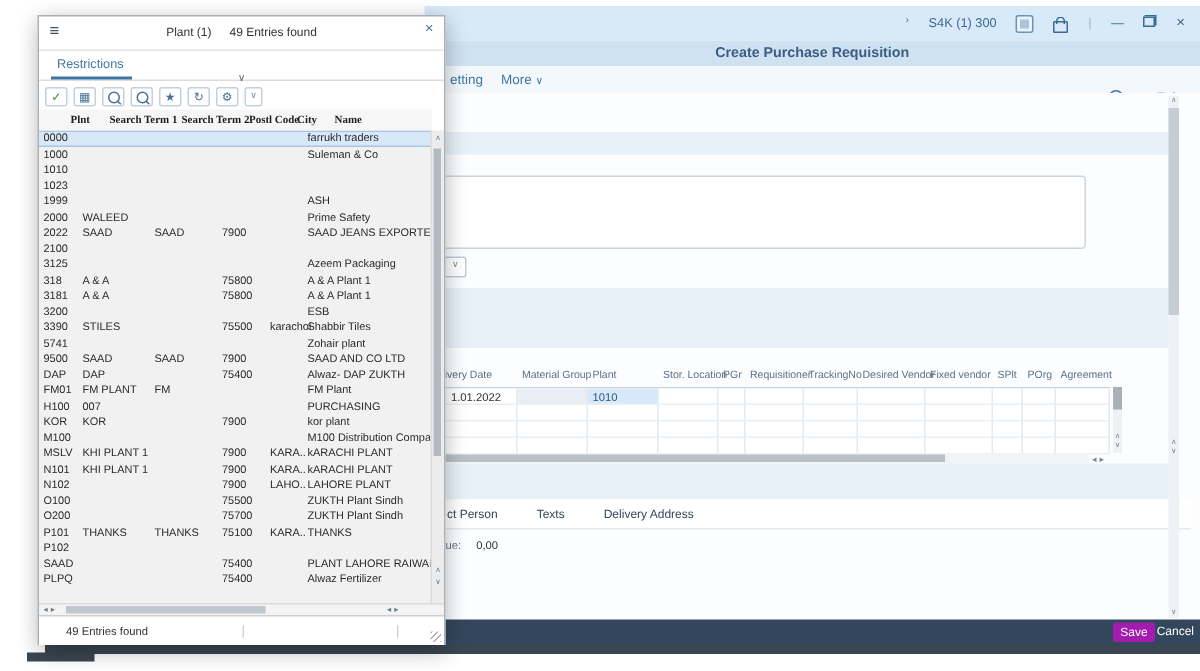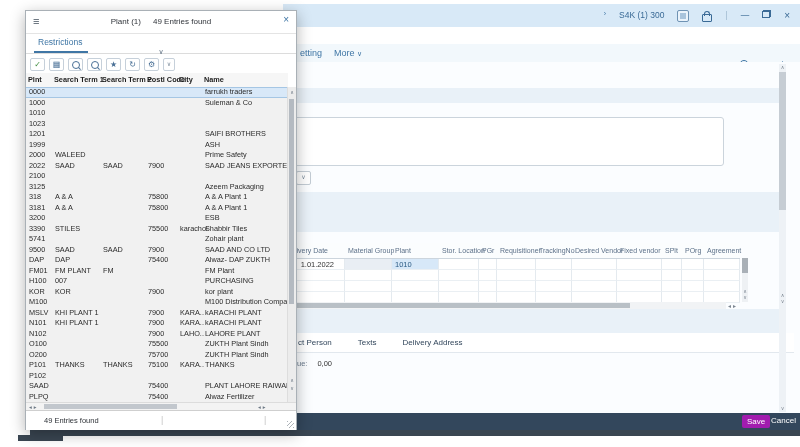--- a/index.html
+++ b/index.html
@@ -75,21 +75,21 @@
   .vh-tab-underline{position:absolute;left:8px;bottom:0;width:54px;height:2px;background:#3f76a5;}
   .vh-collapse{position:absolute;left:0;top:37px;width:270px;text-align:center;font-size:7px;color:#5f7082;z-index:2;}
   .vh-toolbar{position:absolute;left:0;top:42px;width:270px;height:20px;display:flex;gap:4px;padding:5px 0 0 4px;box-sizing:border-box;}
   .tbtn{width:15px;height:13px;border:1px solid #c6d0da;border-radius:2px;background:#fff;font-size:8px;
         line-height:12px;text-align:center;color:#4a7096;box-sizing:border-box;position:relative;}
   .tbtn .mag{border-color:#4a7096;margin-top:2px;}
   .tbtn .mag::after{background:#4a7096;}
   .tbtn.plainbtn{width:12px;border-color:#c6d0da;color:#7a8a9a;font-size:6px;line-height:11px;}
   .vh-head{position:absolute;left:0;top:62px;width:262px;height:14px;background:#f6f6f6;border-bottom:1px solid #cfcfcf;
            display:grid;grid-template-columns:26px 48px 45px 32px 25px 1fr;}
-  .vh-hc{font-size:7.3px;font-weight:bold;color:#1d1d1d;line-height:14px;padding-left:2px;white-space:nowrap;overflow:visible;}
+  .vh-hc{font-size:7.3px;font-weight:bold;color:#1d1d1d;line-height:14px;padding-left:21px;white-space:nowrap;overflow:visible;font-family:Liberation Serif, serif;}
   .vh-body{position:absolute;left:0;top:76px;width:262px;height:315px;background:#f1f1f1;overflow:hidden;}
   .vh-row{display:grid;grid-template-columns:26px 48px 45px 32px 25px 1fr;height:10.5px;}
   .vh-row.sel{background:#d8e8f8;box-shadow:inset 0 1px 0 #a5c6e4,inset 0 -1px 0 #a5c6e4;}
   .vh-cell{font-size:7.3px;line-height:10.5px;color:#2b2b2b;padding-left:3px;white-space:nowrap;overflow:visible;}
   .vh-vscroll{position:absolute;right:0px;top:76px;width:8px;height:315px;background:#ececec;border-left:1px solid #ddd;}
   .vh-vthumb{position:absolute;left:1px;top:12px;width:5px;height:205px;background:#b4bac1;}
   .vh-varr{position:absolute;left:0;width:8px;text-align:center;font-size:5px;color:#6e7a86;line-height:7px;}
   .vh-hscroll{position:absolute;left:0;top:391px;width:270px;height:8px;background:#f3f3f3;border-top:1px solid #dcdcdc;}
   .vh-hthumb{position:absolute;left:18px;top:1px;width:133px;height:5px;background:#c2c7cd;}
   .vh-harr{position:absolute;top:0px;font-size:5.5px;color:#6e7a86;letter-spacing:2px;line-height:8px;}
@@ -110,20 +110,23 @@
       <span>S4K (1) 300</span>
       <span class="boxicon"></span>
       <span class="lock"></span>
       <span class="sepbar">|</span>
       <span>—</span>
       <span class="restore"></span>
       <span style="font-size:10px;">×</span>
     </div>
   </div>
 
+  <div class="abs titleband">
+    <span>Create Purchase Requisition</span>
+  </div>
 
   <div class="abs apptoolbar">
     <div class="tleft">
       <span>etting</span>
       <span>
         <span>More</span>
         <span class="chev"> ∨</span>
       </span>
     </div>
     <div class="tright">
@@ -306,28 +309,20 @@
         </div>
         <div class="vh-row">
           <span class="vh-cell">1023</span>
           <span class="vh-cell"></span>
           <span class="vh-cell"></span>
           <span class="vh-cell"></span>
           <span class="vh-cell"></span>
           <span class="vh-cell"></span>
         </div>
         <div class="vh-row">
-          <span class="vh-cell">1201</span>
-          <span class="vh-cell"></span>
-          <span class="vh-cell"></span>
-          <span class="vh-cell"></span>
-          <span class="vh-cell"></span>
-          <span class="vh-cell">SAIFI BROTHERS</span>
-        </div>
-        <div class="vh-row">
           <span class="vh-cell">1999</span>
           <span class="vh-cell"></span>
           <span class="vh-cell"></span>
           <span class="vh-cell"></span>
           <span class="vh-cell"></span>
           <span class="vh-cell">ASH</span>
         </div>
         <div class="vh-row">
           <span class="vh-cell">2000</span>
           <span class="vh-cell">WALEED</span>

